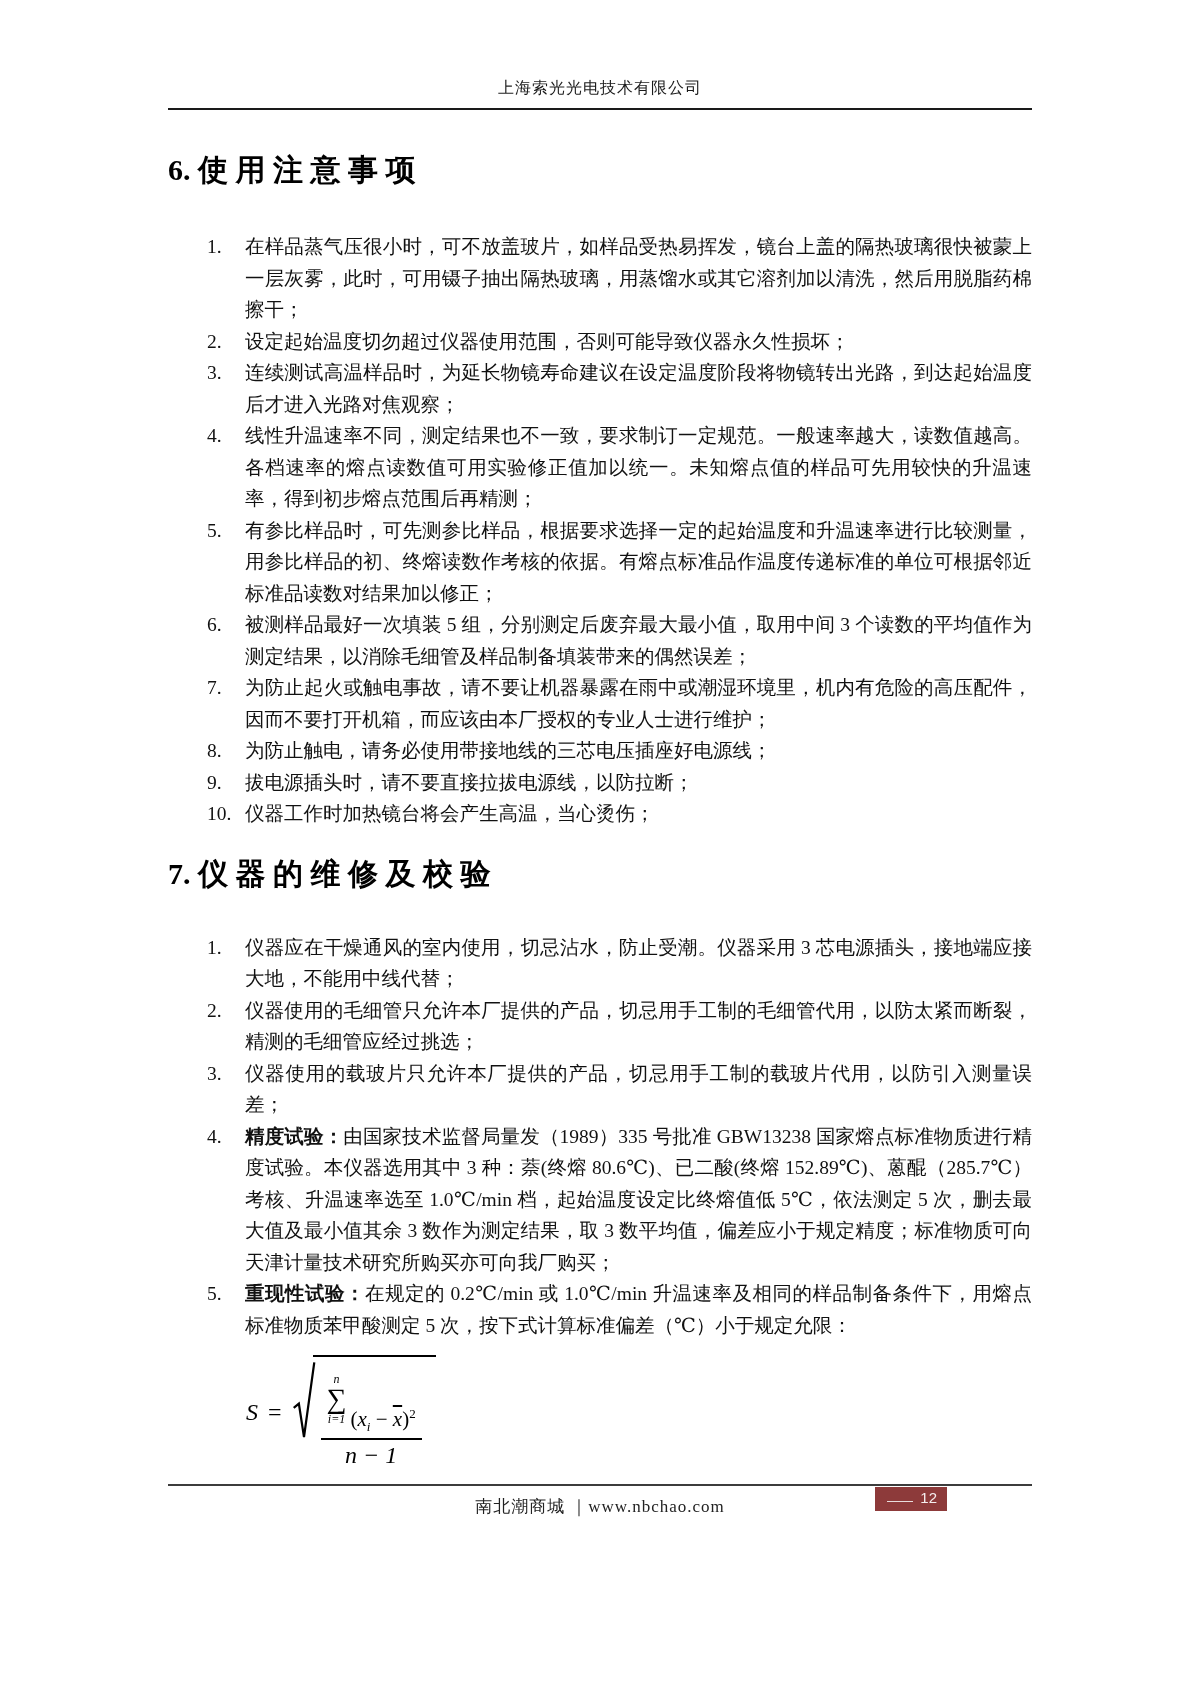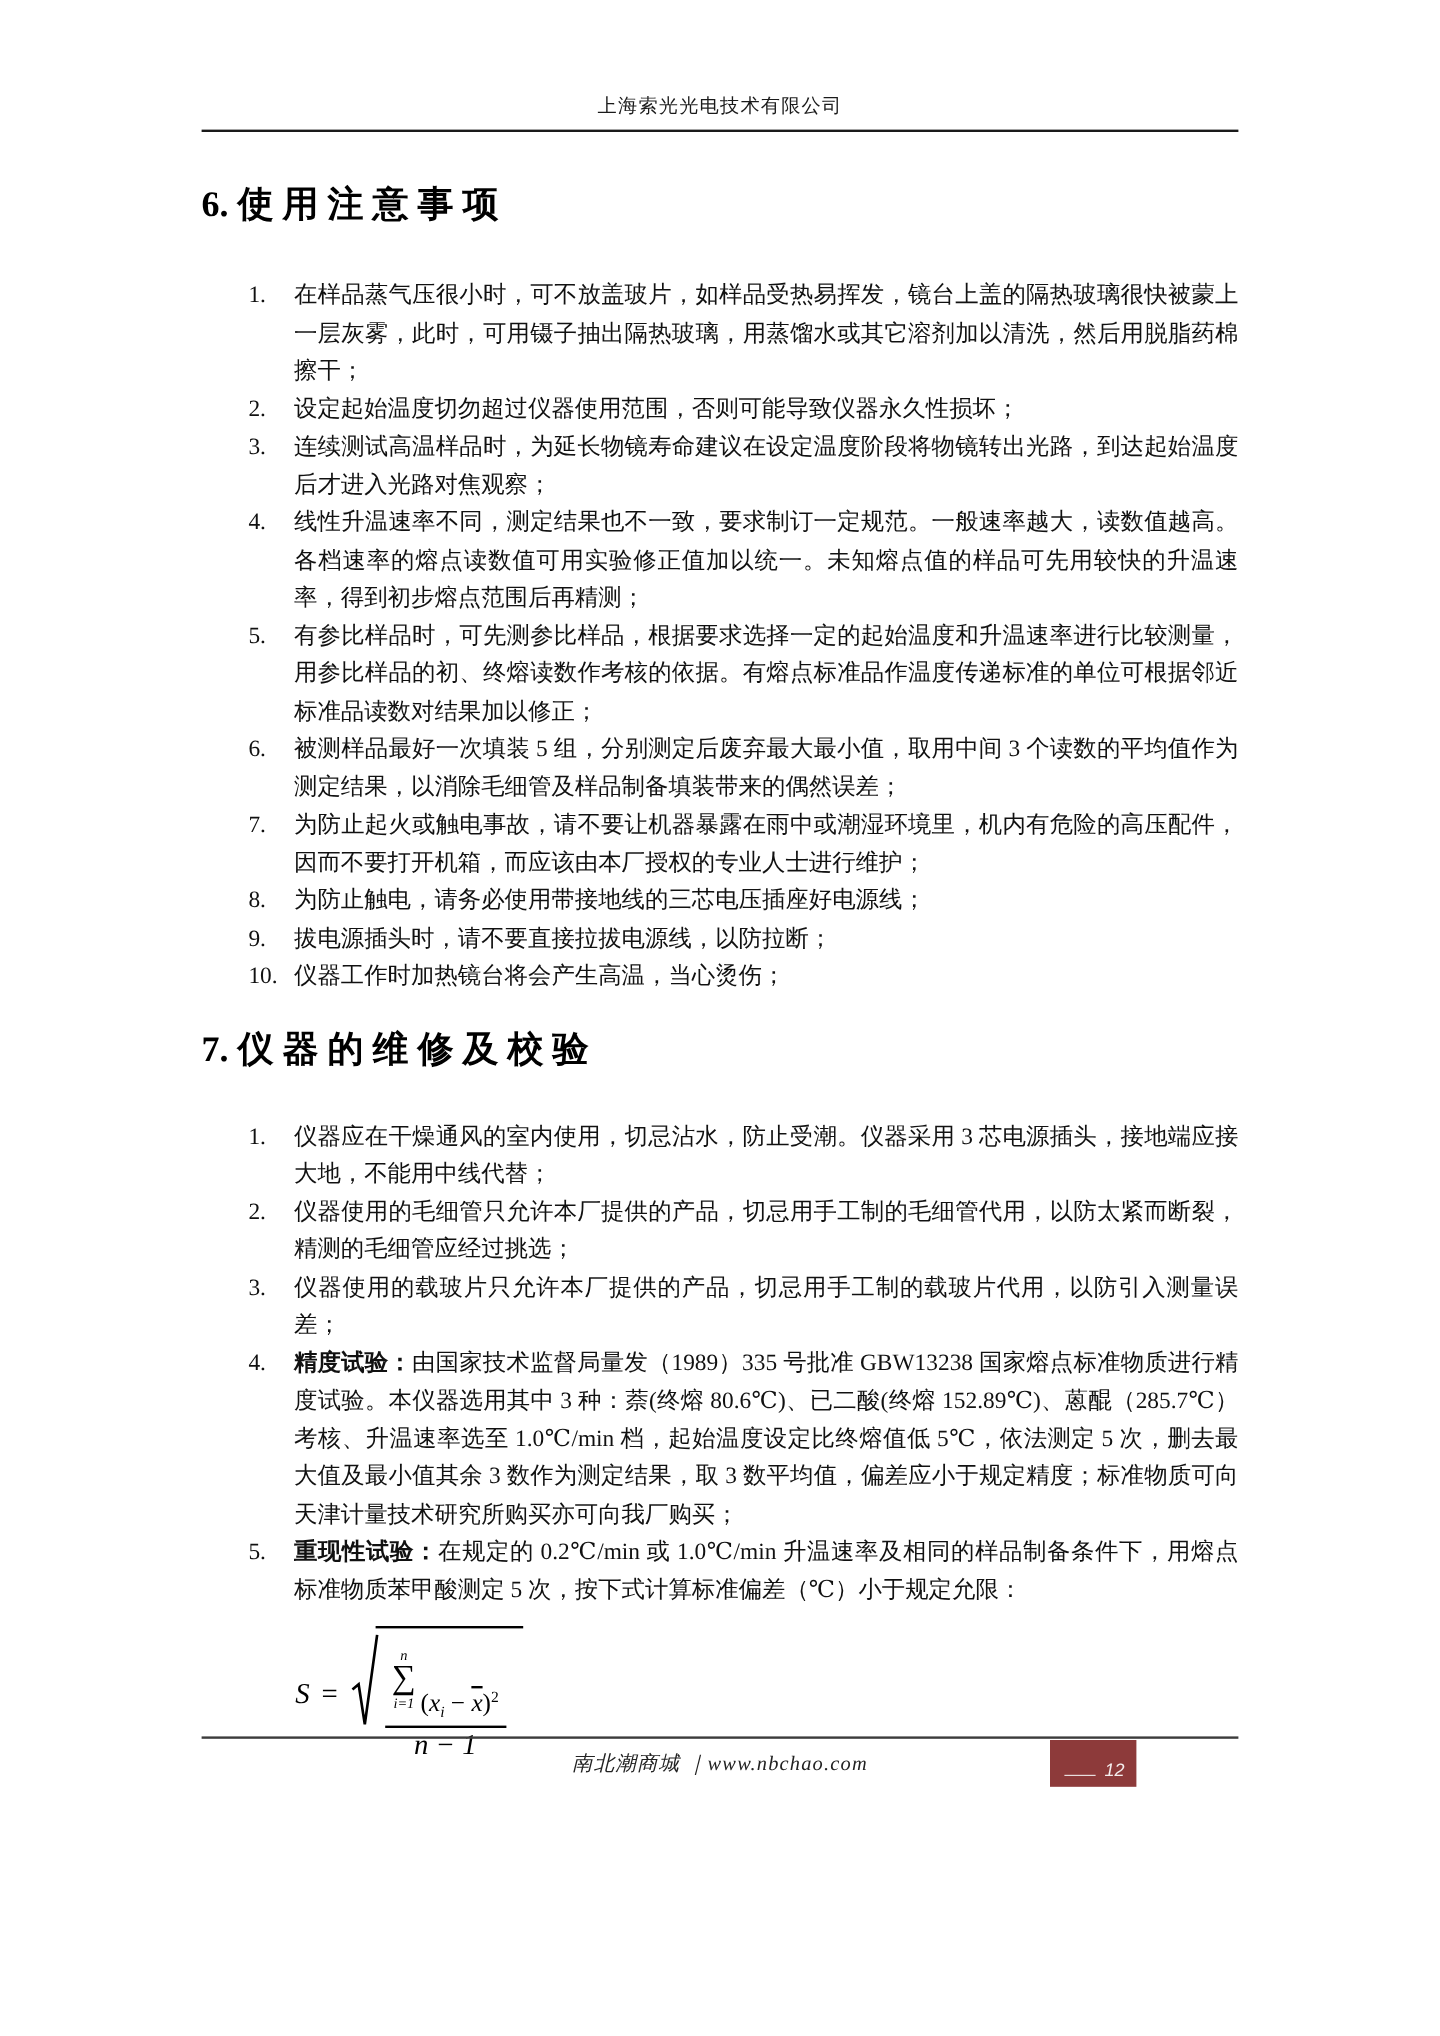--- a/index.html
+++ b/index.html
@@ -53,25 +53,25 @@
   .sum { display:inline-flex; flex-direction:column; align-items:center; line-height:1; margin-right:4px; }
   .sum-top, .sum-bot { font-size:12px; font-style:italic; }
   .sum-sym { font-size:28px; line-height:1; }
   .expr { font-size:21px; white-space:nowrap;margin-top:43px; }
   .expr i { font-style:italic; }
   .expr sub { font-size:13px; font-style:italic; }
   .expr sup { font-size:13px; }
   .xbar { text-decoration:overline; }
 
   
-  .doc-footer { position:absolute; left:168px; right:168px; top:1447px;font-style:italic; }
+  .doc-footer { position:absolute; left:168px; right:168px; top:1484px; }
   .footer-rule { border:none; border-top:2.5px solid #3c3c3c; }
   .footer-text { text-align:center; font-size:17px; margin-top:9px; color:#222; letter-spacing:1px; }
   .page-badge {
-    position:absolute; right:85px; top:3px; width:72px; height:39px;
+    position:absolute; right:85px; top:3px; width:72px; height:24px;
     background:#8d3a3a; color:#f5eeee; display:flex; align-items:flex-end;
     justify-content:flex-end; padding:0 10px 5px 8px; font-size:15px;
     font-family:"Liberation Sans","DejaVu Sans",sans-serif;
   }
   .badge-line { flex:none; width:26px; border-bottom:1px solid #e8dcdc; margin:0 7px 4px 0; }
 </style>
 </head>
 <body>
 
 <div class="page">

